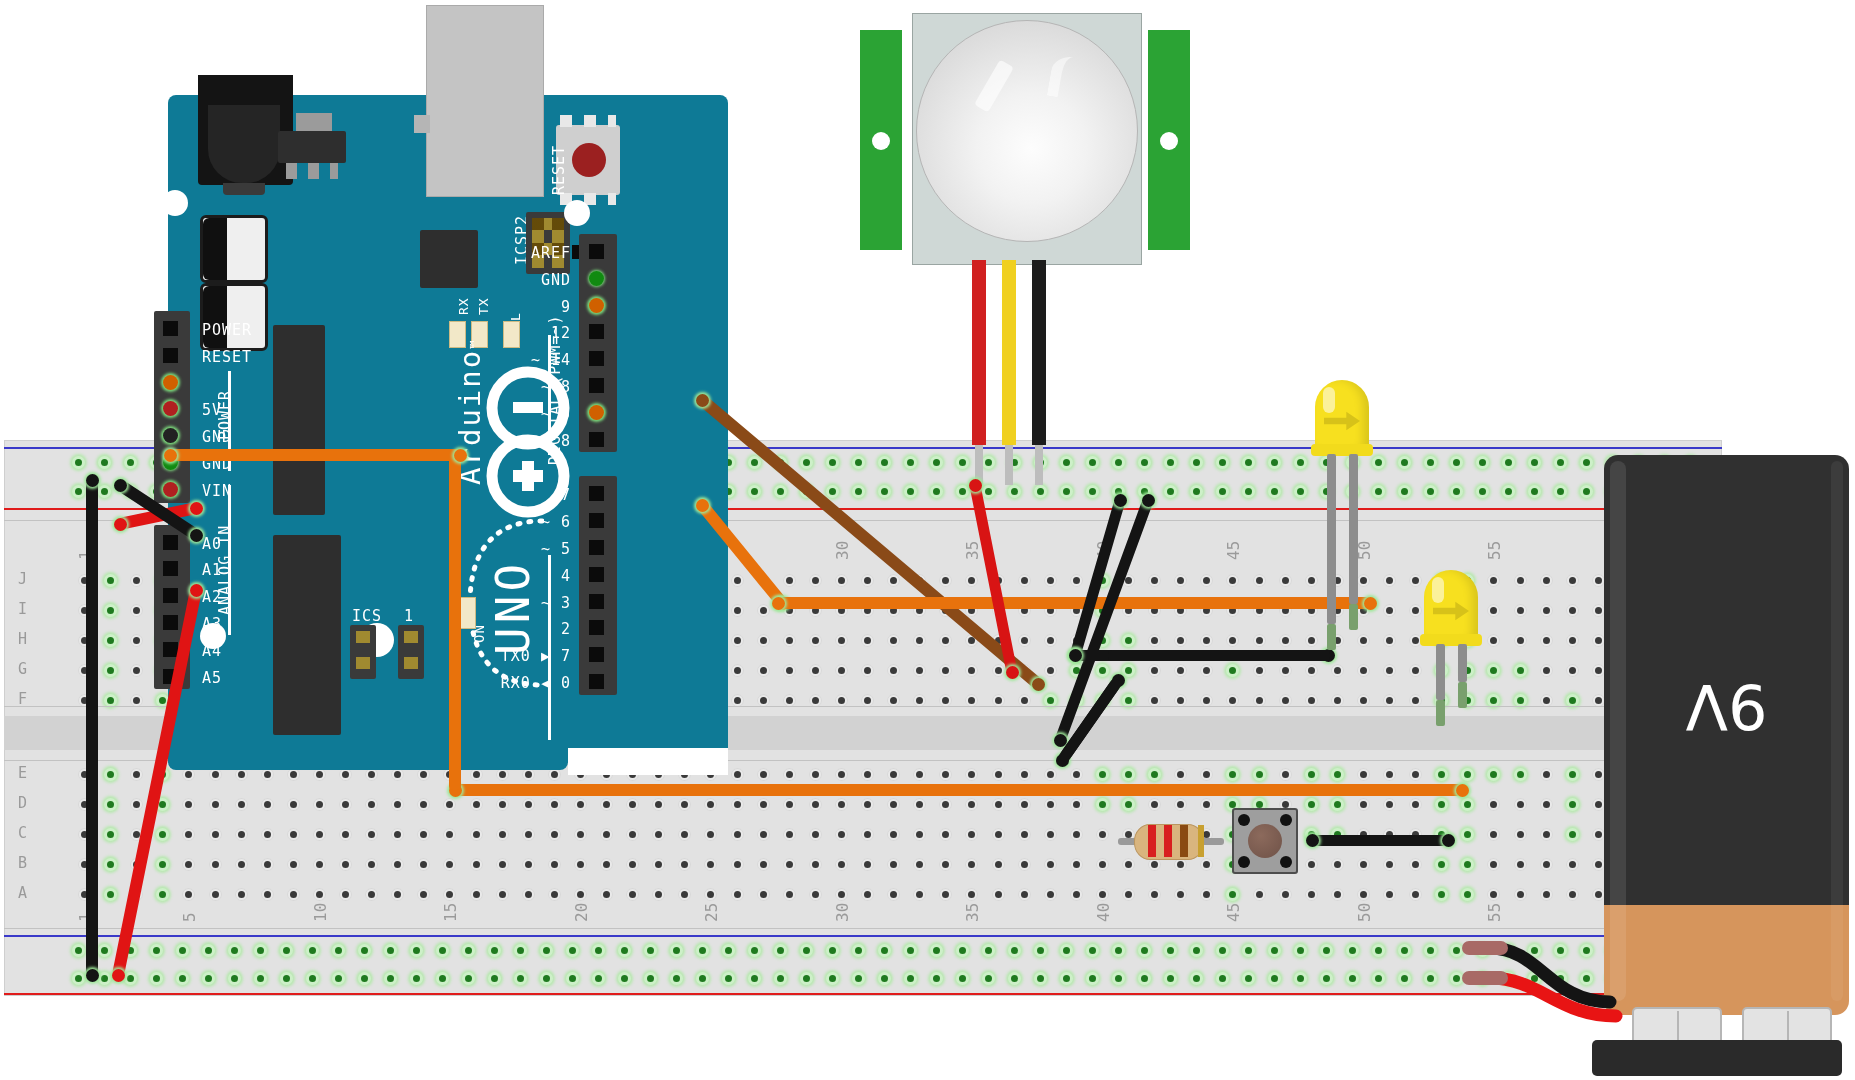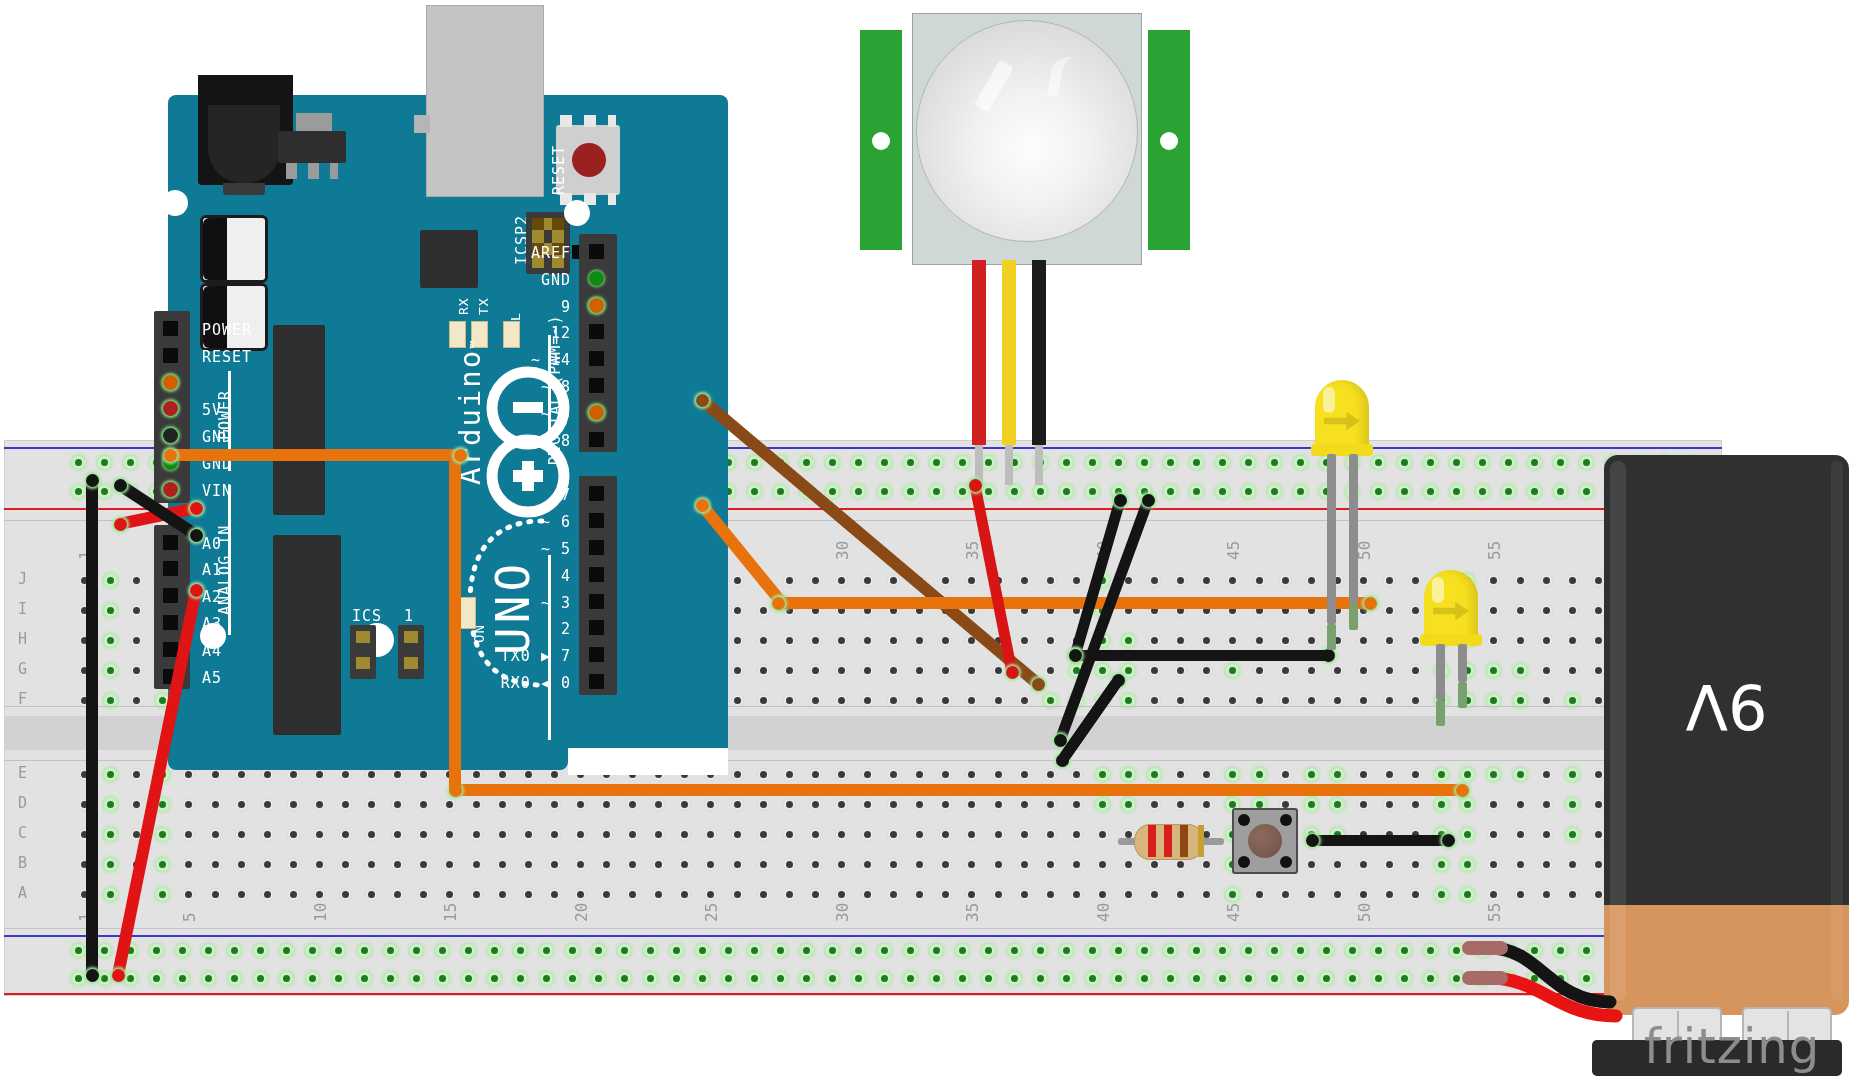--- a/index.html
+++ b/index.html
@@ -2997,14 +2997,13 @@
       </div>
       <div class="btn" style="left: 1232px; top: 808px;">
         <div class="btn-cap"></div>
         <div class="btn-nub" style="left:4px;top:4px;"></div>
         <div class="btn-nub" style="right:4px;top:4px;"></div>
         <div class="btn-nub" style="left:4px;bottom:4px;"></div>
         <div class="btn-nub" style="right:4px;bottom:4px;"></div>
       </div>
     </div>
 
-  <div id="fritzing">fritzing</div>
 </div>
 
 </body></html>

